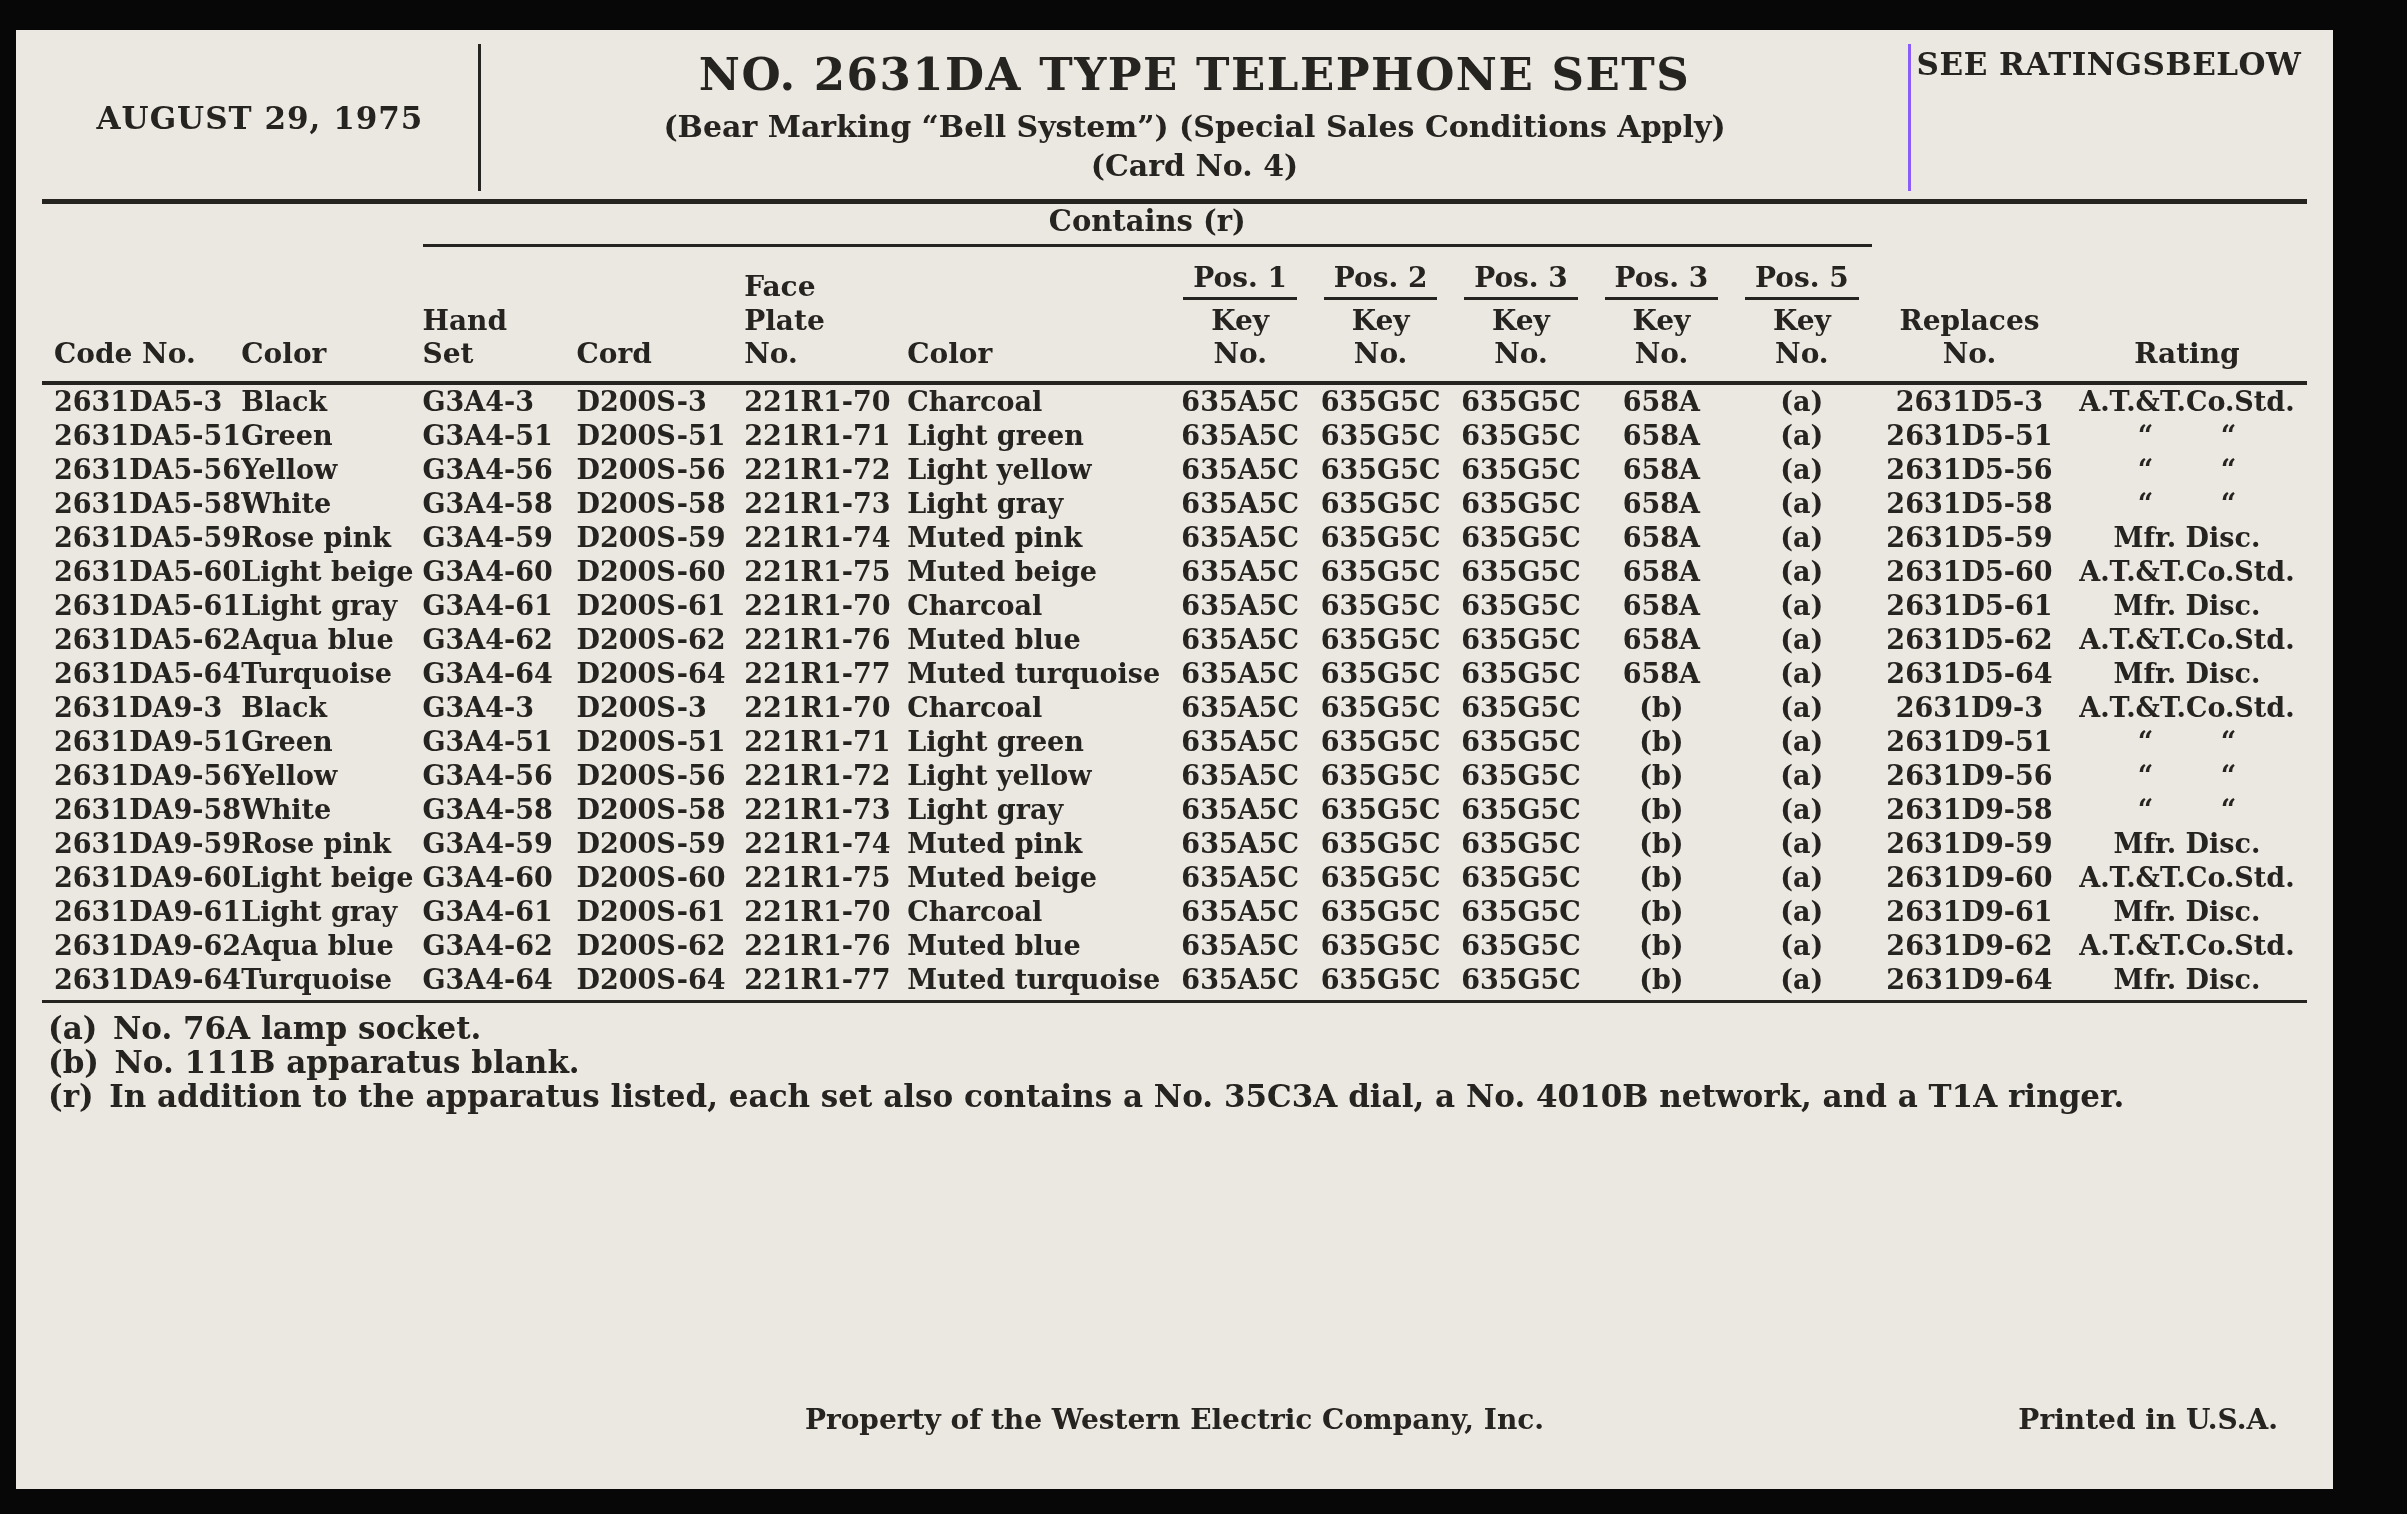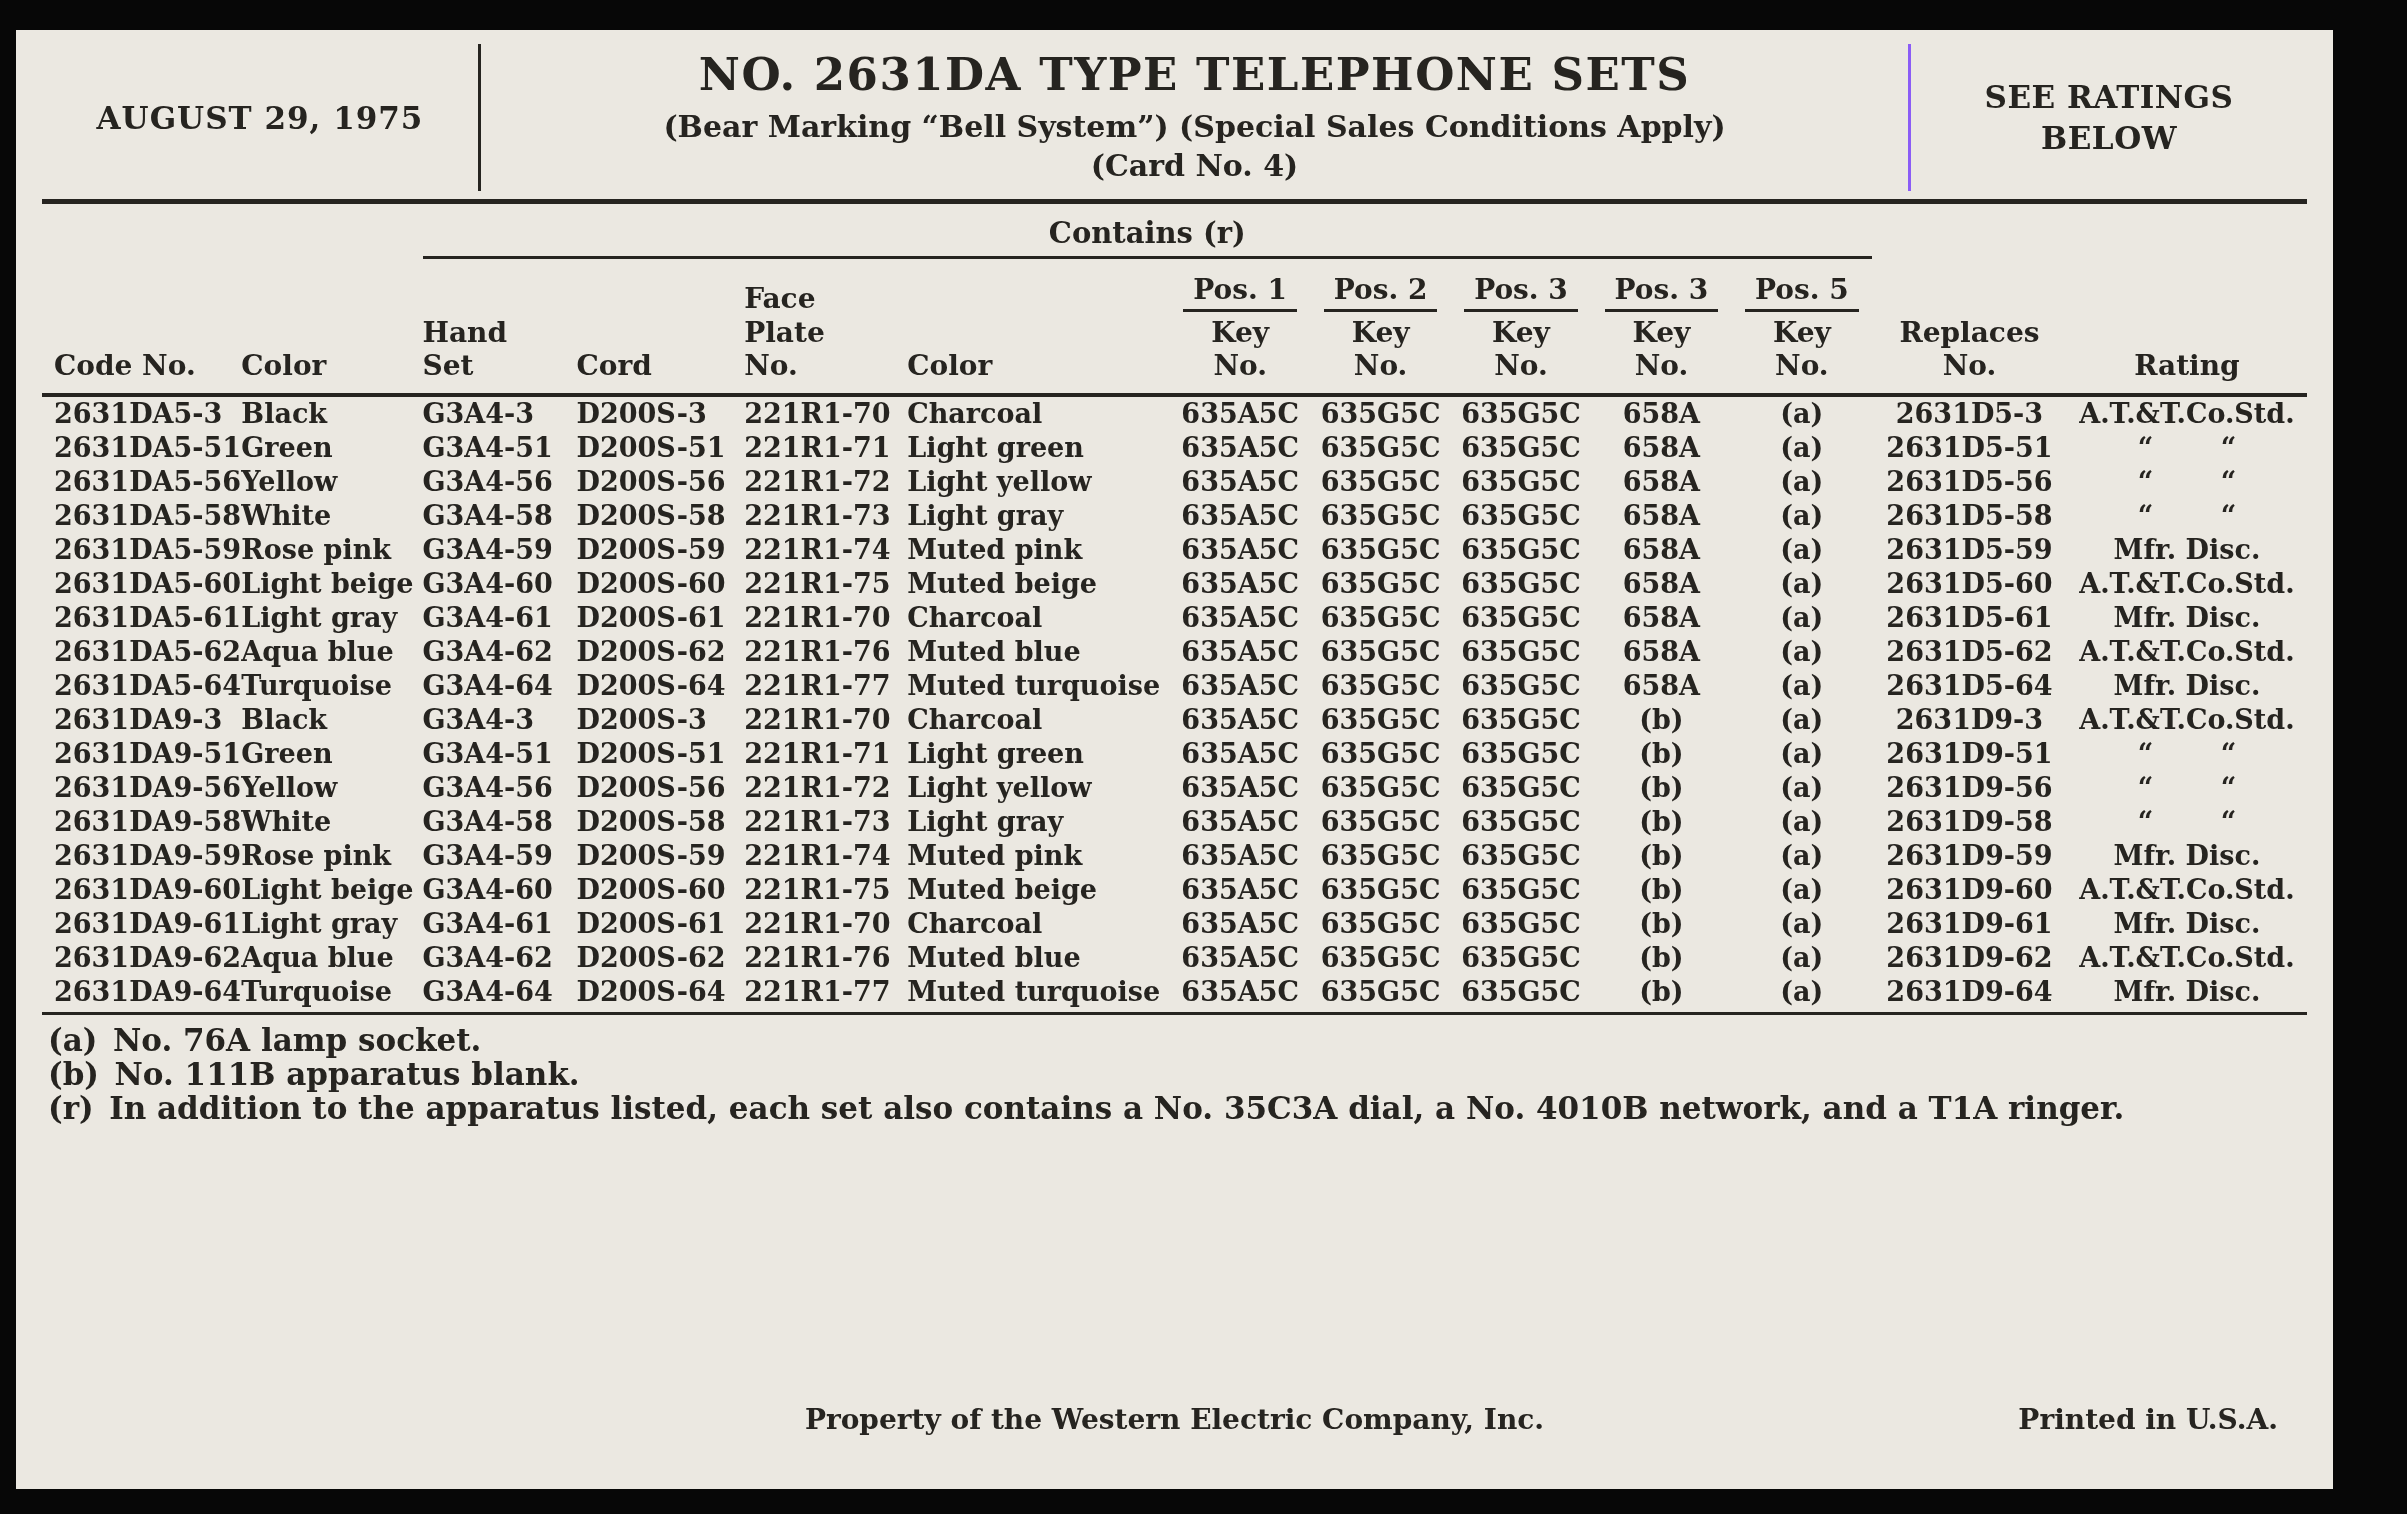--- a/index.html
+++ b/index.html
@@ -56,32 +56,30 @@
     font-size: 30px;
     margin-top: 8px;
   }
   .doc-cardno {
     font-size: 30px;
     margin-top: 4px;
   }
   .masthead-right {
     width: 396px;
     display: flex;
-    flex-direction: column;
-    align-items: center;
+    flex-direction: row;
     justify-content: center;
     font-size: 31px;
     line-height: 1.3;
     letter-spacing: 0.5px;
   }
   
   table {
     width: 100%;
     border-collapse: collapse;
-    margin-top: 12px;
     table-layout: fixed;
   }
   th, td {
     font-weight: 700;
     white-space: nowrap;
     overflow: visible;
     padding: 0;
   }
   .contains-cell {
     text-align: center;

